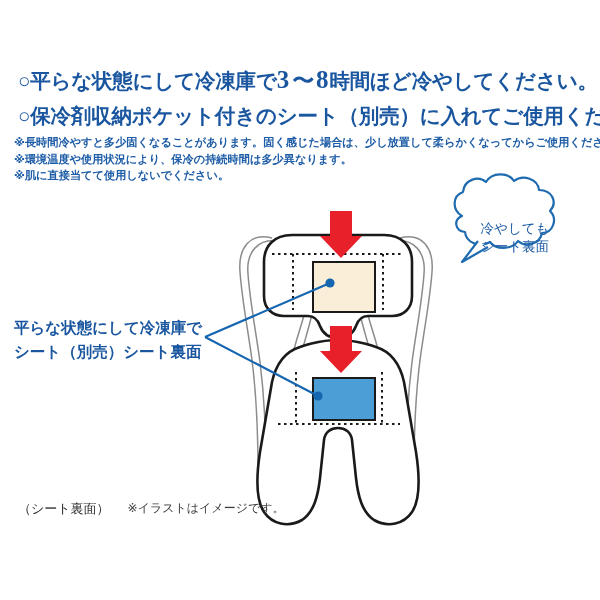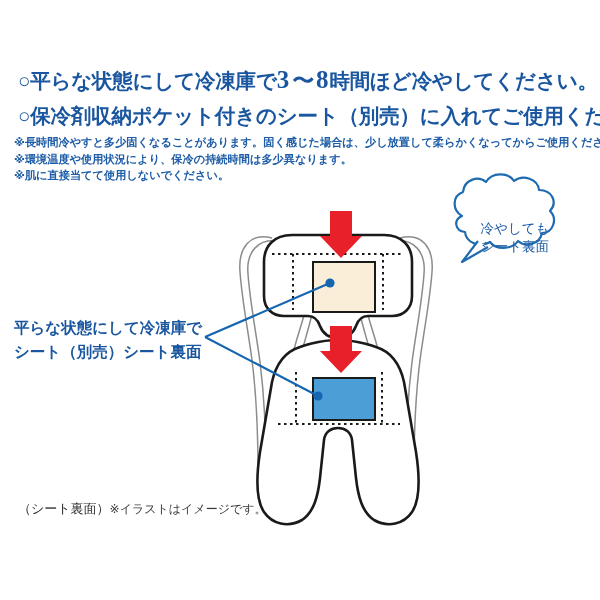--- a/index.html
+++ b/index.html
@@ -107,21 +107,22 @@
     font-size: 18px;
     font-weight: bold;
   }
 
   
   .caption-row {
     position: absolute;
     left: 18px;
     top: 500px;
     display: flex;
-    align-items: flex-end;
+    align-items: flex-start;
+    gap: 18px;
   }
   .caption-main {
     color: #2e2e2e;
     font-size: 13px;
     white-space: nowrap;
   }
   .caption-sub {
     color: #3a3a3a;
     font-size: 12px;
     white-space: nowrap;

